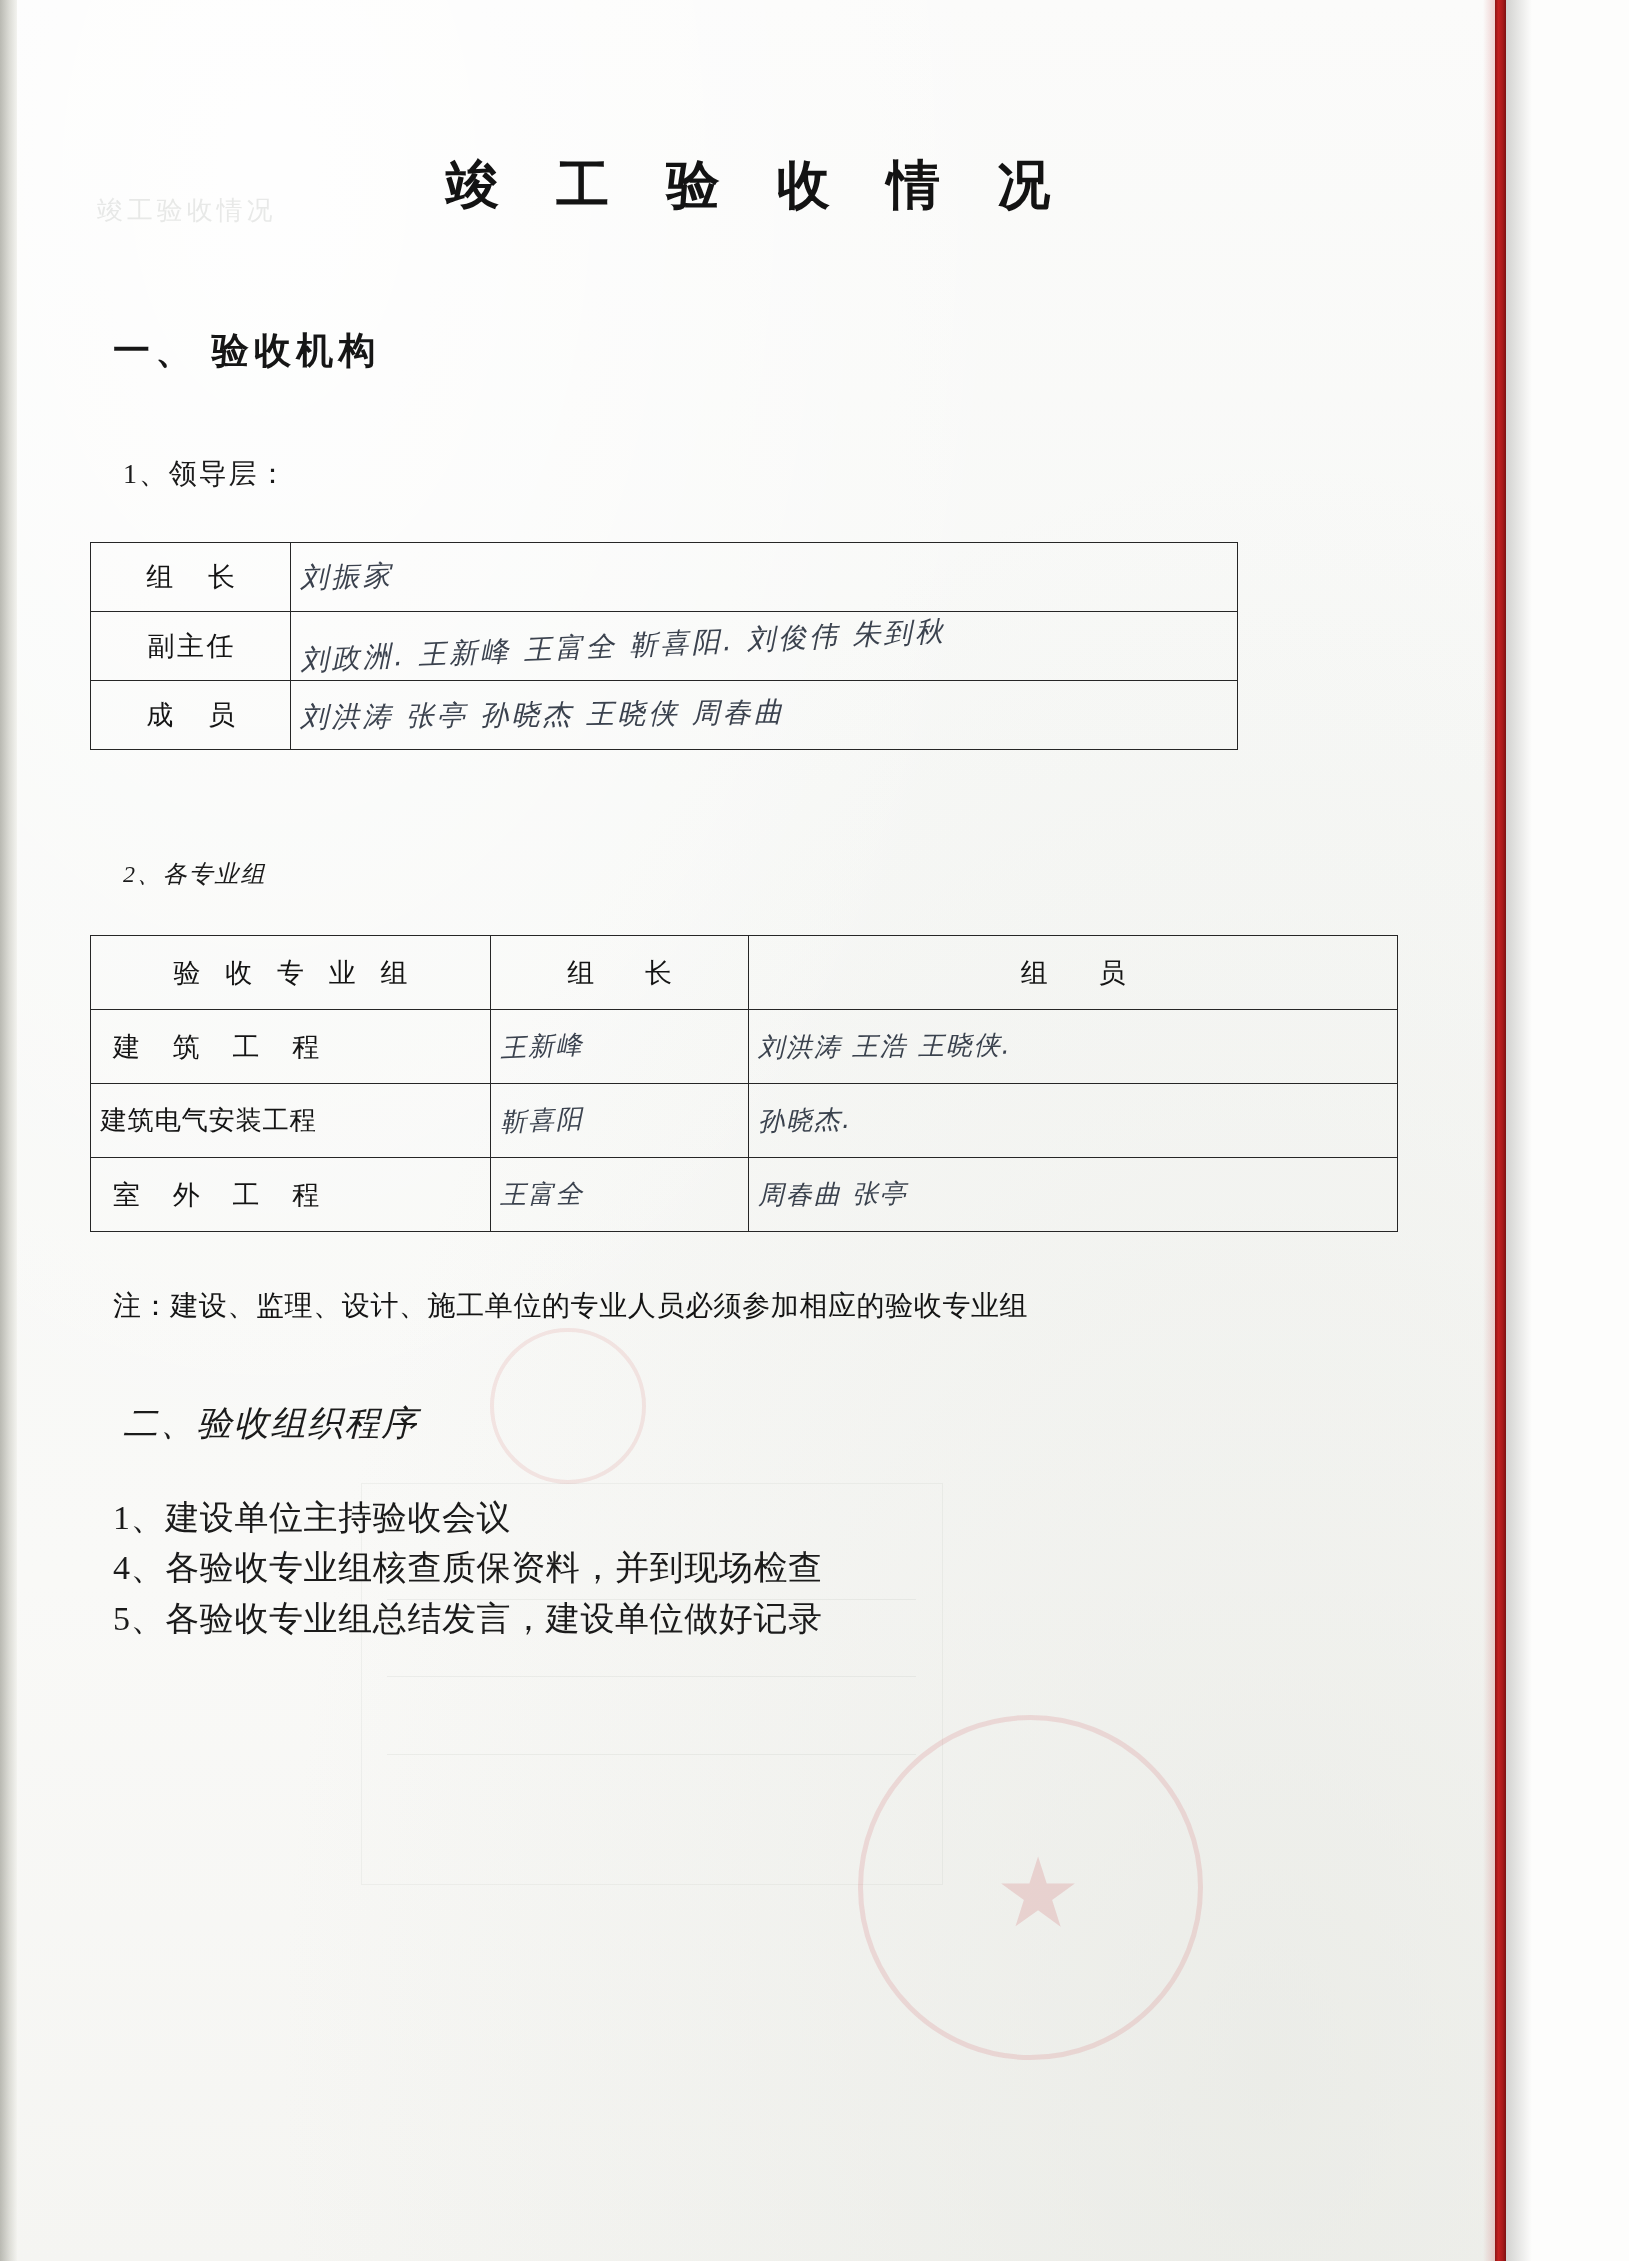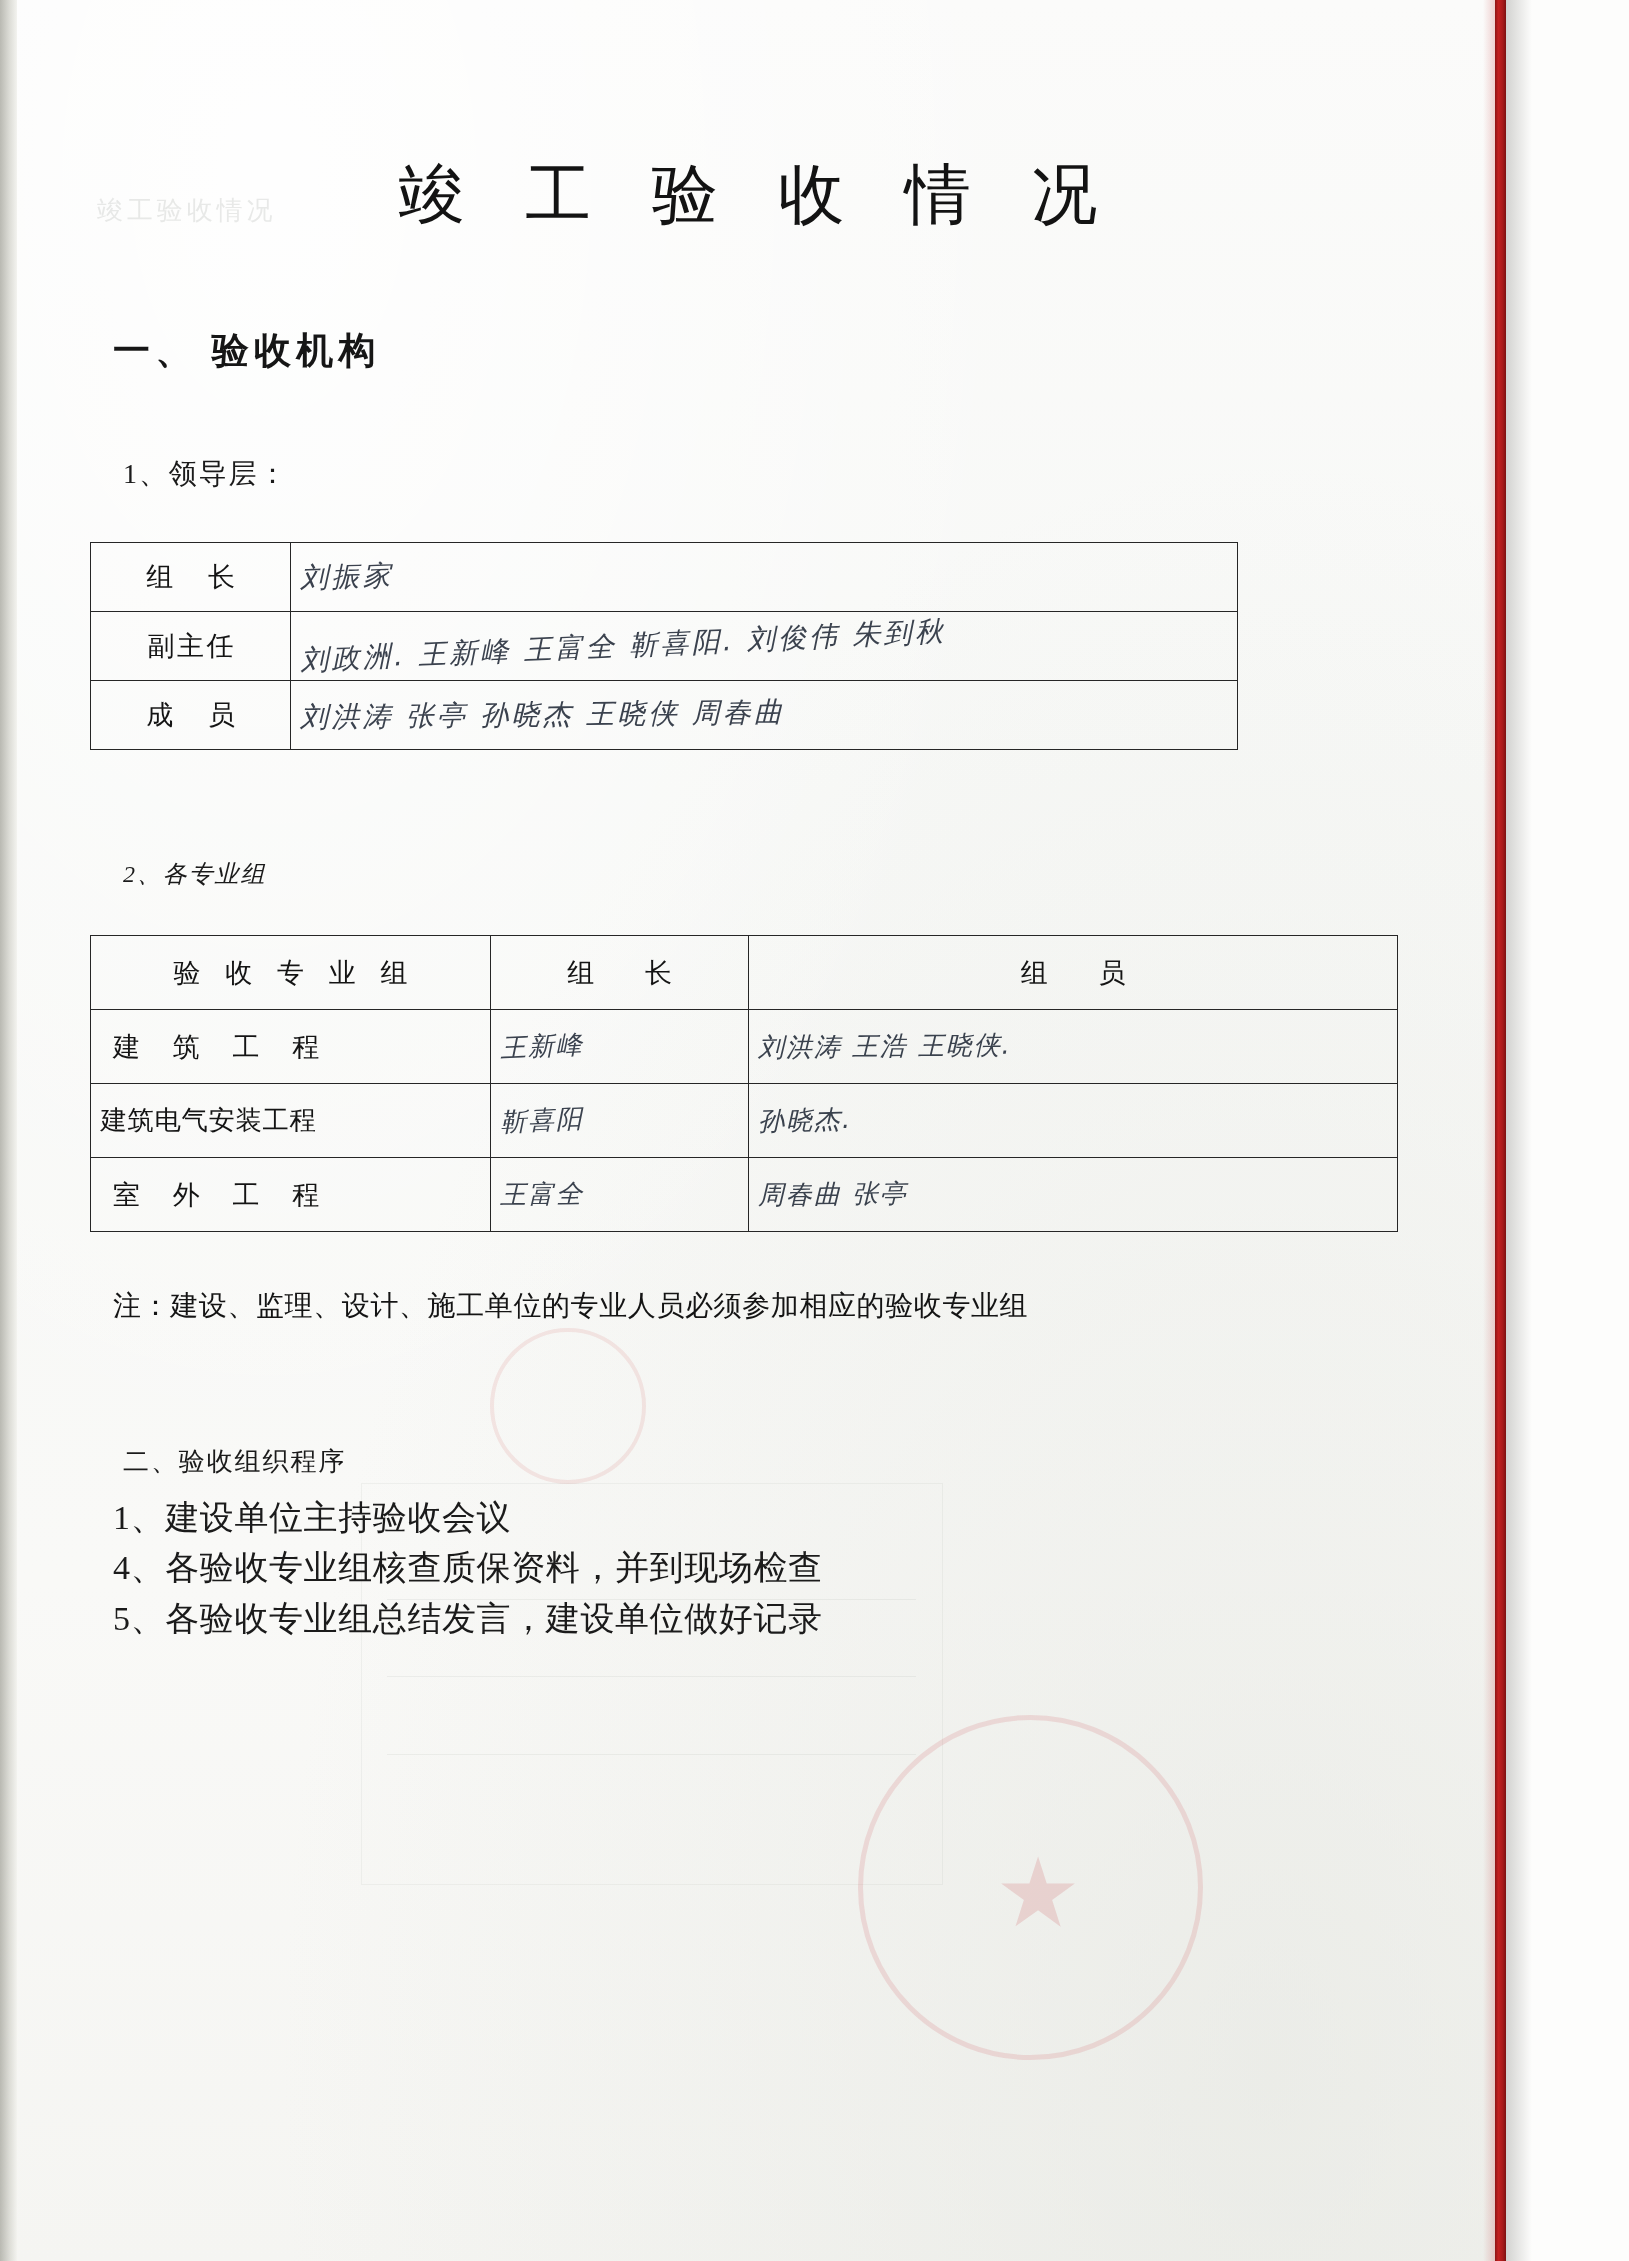--- a/index.html
+++ b/index.html
@@ -120,22 +120,22 @@
     position: absolute;
     left: 0; top: 0;
     width: 1496px; height: 2261px;
     color: #1b1b1b;
   }
   .title {
     position: absolute;
     left: 0; right: 0;
     top: 150px;
     text-align: center;
-    font-size: 66px;
-    font-weight: 400;
+    font-size: 53px;
+    font-weight: 700;
     letter-spacing: 22px;
     text-indent: 22px;
     font-family: "Liberation Serif", "DejaVu Serif", serif;
     color: #131313;
   }
   .h1 {
     position: absolute;
     left: 113px;
     top: 326px;
     font-size: 37px;
@@ -233,23 +233,24 @@
     font-size: 28px;
     line-height: 1.42;
     letter-spacing: 0.6px;
     color: #141414;
   }
   .note .ind { padding-left: 0; }
 
   .h1b {
     position: absolute;
     left: 123px;
-    top: 1444px;
-    font-size: 26px;
+    top: 1400px;
+    font-size: 35px;
     letter-spacing: 1.9px;
+    font-style: italic;
   }
   .steps {
     position: absolute;
     left: 113px;
     top: 1493px;
     font-size: 34px;
     line-height: 1.48;
     letter-spacing: 0.6px;
   }
   .steps div { white-space: nowrap; }

